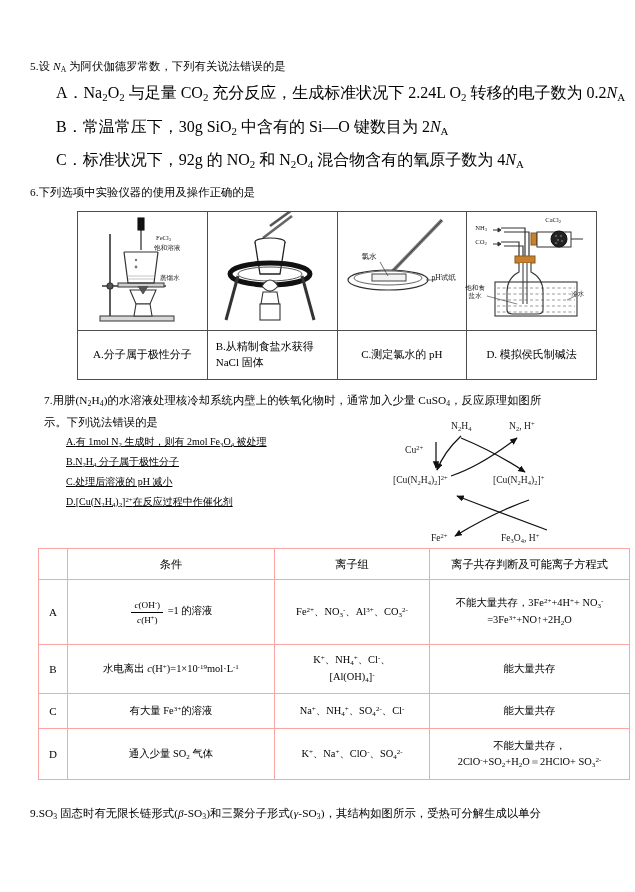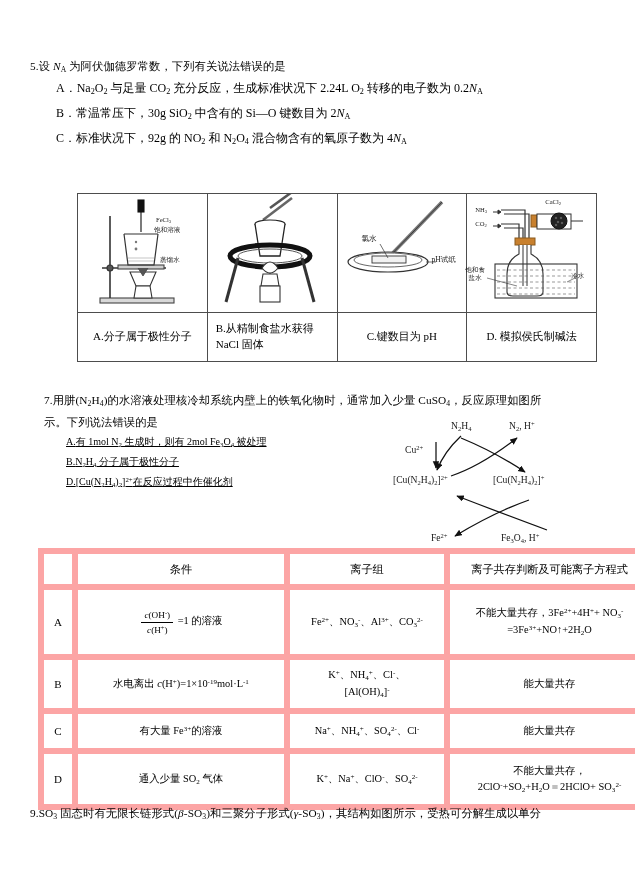--- a/index.html
+++ b/index.html
@@ -25,21 +25,21 @@
   }
   
   .qline {
     font-size: 11.3px;
     line-height: 1.55;
     letter-spacing: 0.1px;
     white-space: nowrap;
   }
   .qstem { margin-top: 0; }
   .opt {
-    font-size: 12px;
+    font-size: 16px;
     line-height: 1.9;
     padding-left: 24px;
     white-space: nowrap;
   }
   sub { font-size: 0.68em; vertical-align: -0.28em; }
   sup { font-size: 0.68em; vertical-align: 0.42em; }
   .it { font-style: italic; }
 
   
   #q5-block { position: absolute; left: 30px; top: 58px; width: 580px; }
@@ -88,21 +88,21 @@
   #q8-block { position: absolute; left: 30px; top: 540px; width: 580px; }
   table.ion-table {
     border-collapse: collapse;
     margin-top: 8px;
     margin-left: 8px;
     width: 565px;
     table-layout: fixed;
     font-size: 10.4px;
   }
   table.ion-table td {
-    border: 6px solid #fca5a5;
+    border: 1px solid #fca5a5;
     text-align: center;
     vertical-align: middle;
     padding: 4px 3px;
     line-height: 1.5;
     font-family: Liberation Serif, serif;
   }
   td.row-letter { width: 22px; font-size: 11px; }
   td.c-cond { width: 200px; }
   td.c-ions { width: 148px; }
   td.c-judge { width: 193px; }
@@ -145,20 +145,23 @@
     </div>
     <div class="opt">
       <span>B．</span><span>常温常压下，30g SiO<sub>2</sub> 中含有的 Si—O 键数目为 2<span class="it">N</span><sub>A</sub></span>
     </div>
     <div class="opt">
       <span>C．</span><span>标准状况下，92g 的 NO<sub>2</sub> 和 N<sub>2</sub>O<sub>4</sub> 混合物含有的氧原子数为 4<span class="it">N</span><sub>A</sub></span>
     </div>
   </div>
 
   <div id="q6-block">
+    <div class="qline">
+      <span>6.</span><span>下列选项中实验仪器的使用及操作正确的是</span>
+    </div>
 
     <table class="app-table">
       <tbody>
           <tr>
 
         <td class="fig-cell">
           <div class="fig-wrap">
             <svg viewBox="0 0 130 118" width="130" height="118" style="display:block;margin:0 auto;">
               <g stroke="#333" stroke-width="1.1" fill="none">
 
@@ -298,37 +301,40 @@
             <span class="lbl" style="left:8px;top:26px;">CO<sub style="font-size:4.6px">2</sub></span>
             <span class="lbl" style="left:78px;top:4px;">CaCl<sub style="font-size:4.6px">2</sub></span>
             <span class="lbl" style="left:-2px;top:72px;">饱和食<br>盐水</span>
             <span class="lbl" style="left:104px;top:78px;">冷水</span>
           </div>
         </td>
       </tr>
       <tr>
         <td class="lbl-cell">A.分子属于极性分子</td>
         <td class="lbl-cell" style="text-align:left;padding-left:8px;">B.从精制食盐水获得<br>NaCl 固体</td>
-        <td class="lbl-cell">C.键数目为 pH</td>
+        <td class="lbl-cell">C.测定氯水的 pH</td>
         <td class="lbl-cell">D. 模拟侯氏制碱法</td>
       </tr>
     </tbody>
       </table>
   </div>
 
   <div id="q7-block">
     <div class="qline">
       <span>7.</span><span>用肼(N<sub>2</sub>H<sub>4</sub>)的水溶液处理核冷却系统内壁上的铁氧化物时，通常加入少量 CuSO<sub>4</sub>，反应原理如图所</span>
     </div>
     <div class="qline" style="margin-top:4px;">示。下列说法错误的是</div>
     <div class="opt">
       <span>A.</span><span>有 1mol N<sub>2</sub> 生成时，则有 2mol Fe<sub>3</sub>O<sub>4</sub> 被处理</span>
     </div>
     <div class="opt">
       <span>B.</span><span>N<sub>2</sub>H<sub>4</sub> 分子属于极性分子</span>
+    </div>
+    <div class="opt">
+      <span>C.</span><span>处理后溶液的 pH 减小</span>
     </div>
     <div class="opt">
       <span>D.</span><span>[Cu(N<sub>2</sub>H<sub>4</sub>)<sub>2</sub>]<sup>2+</sup>在反应过程中作催化剂</span>
     </div>
 
     <div id="q7-fig">
       <svg viewBox="0 0 250 140" width="250" height="140" style="position:absolute;left:0;top:0;">
         <defs>
           <marker id="ah" markerWidth="7" markerHeight="7" refX="5.4" refY="2.6" orient="auto">
             <path d="M0,0 L6,2.6 L0,5.2 Z" fill="#111"></path>

